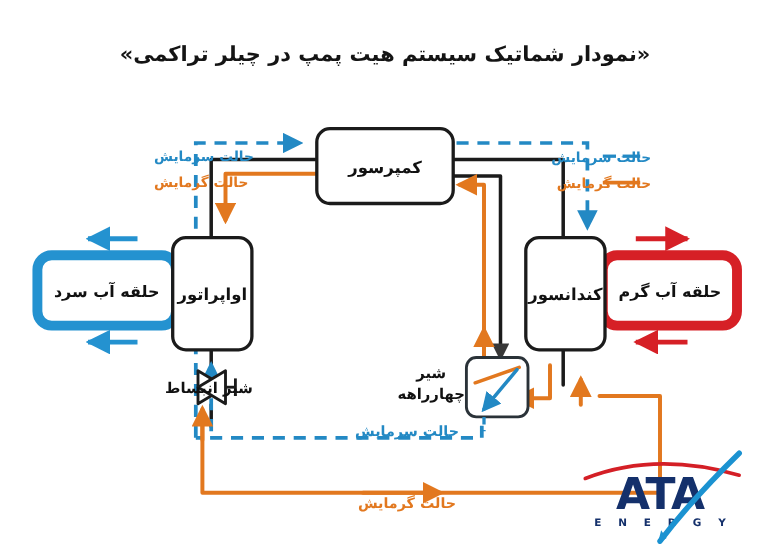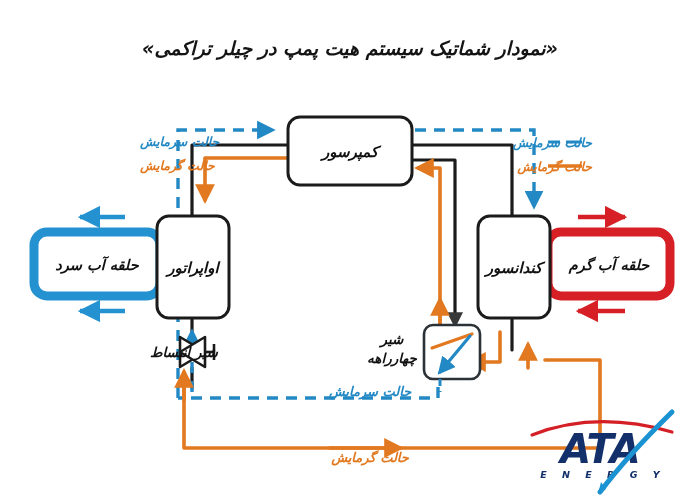--- a/index.html
+++ b/index.html
@@ -13,21 +13,20 @@
     height: 500px;
     position: relative;
     overflow: hidden;
     font-family: "DejaVu Sans", "Liberation Sans", sans-serif;
   }
   #diagram-root {
     position: absolute;
     inset: 0;
     width: 700px;
     height: 500px;
-    font-style: italic;
   }
   svg#schematic {
     position: absolute;
     top: 0;
     left: 0;
     width: 700px;
     height: 500px;
     display: block;
   }
   .ttl {

